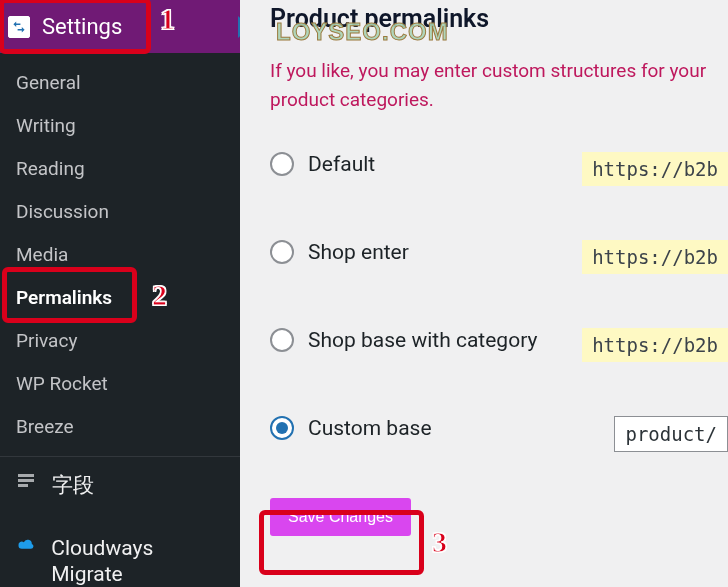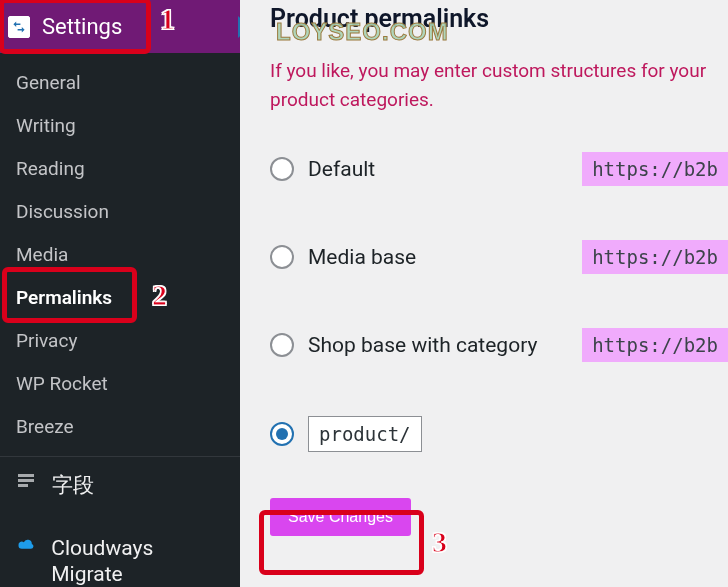--- a/index.html
+++ b/index.html
@@ -85,21 +85,21 @@
       margin-top: 4px;
       margin-bottom: 24px;
     }
     .description {
       font-size: 19px;
       color: #be185d;
       line-height: 1.5;
       margin-bottom: 38px;
     }
     .options { display: flex; flex-direction: column; gap: 54px; }
-    .option-row { display: flex; align-items: center; }
+    .option-row { display: flex; }
     .radio {
       width: 24px; height: 24px;
       border: 2px solid #8c8f94;
       border-radius: 50%;
       margin-right: 14px;
       flex-shrink: 0;
       position: relative;
       cursor: pointer;
       background: #fff;
     }
@@ -110,21 +110,21 @@
       left: 50%; top: 50%;
       transform: translate(-50%, -50%);
       width: 12px; height: 12px;
       background: #2271b1;
       border-radius: 50%;
     }
     .option-label { font-size: 21px; color: #1d2327; flex: 1; }
     .url-box {
       font-family: Consolas, Monaco, monospace;
       font-size: 19px;
-      background: #f0abfc;
+      background: #fef9c3;
       padding: 6px 10px;
       color: #3c434a;
       white-space: nowrap;
     }
     .input-box {
       font-family: Consolas, Monaco, monospace;
       font-size: 19px;
       background: #fff;
       border: 1px solid #8c8f94;
       padding: 6px 10px;
@@ -219,30 +219,31 @@
   <p class="description">If you like, you may enter custom structures for your product categories.</p>
 
   <div class="options">
     <div class="option-row">
       <span class="radio"></span>
       <span class="option-label">Default</span>
       <span class="url-box">https://b2b</span>
     </div>
     <div class="option-row">
       <span class="radio"></span>
-      <span class="option-label">Media base</span>
+      <span class="option-label">Shop enter</span>
       <span class="url-box">https://b2b</span>
     </div>
     <div class="option-row">
       <span class="radio"></span>
       <span class="option-label">Shop base with category</span>
       <span class="url-box">https://b2b</span>
     </div>
     <div class="option-row">
       <span class="radio checked"></span>
+      <span class="option-label">Custom base</span>
       <span class="input-box">product/</span>
     </div>
   </div>
 
   <div class="save-wrap">
     <button class="save-btn">Save Changes</button>
   </div>
 </div>
 
 <div class="annot annot-1"></div>

